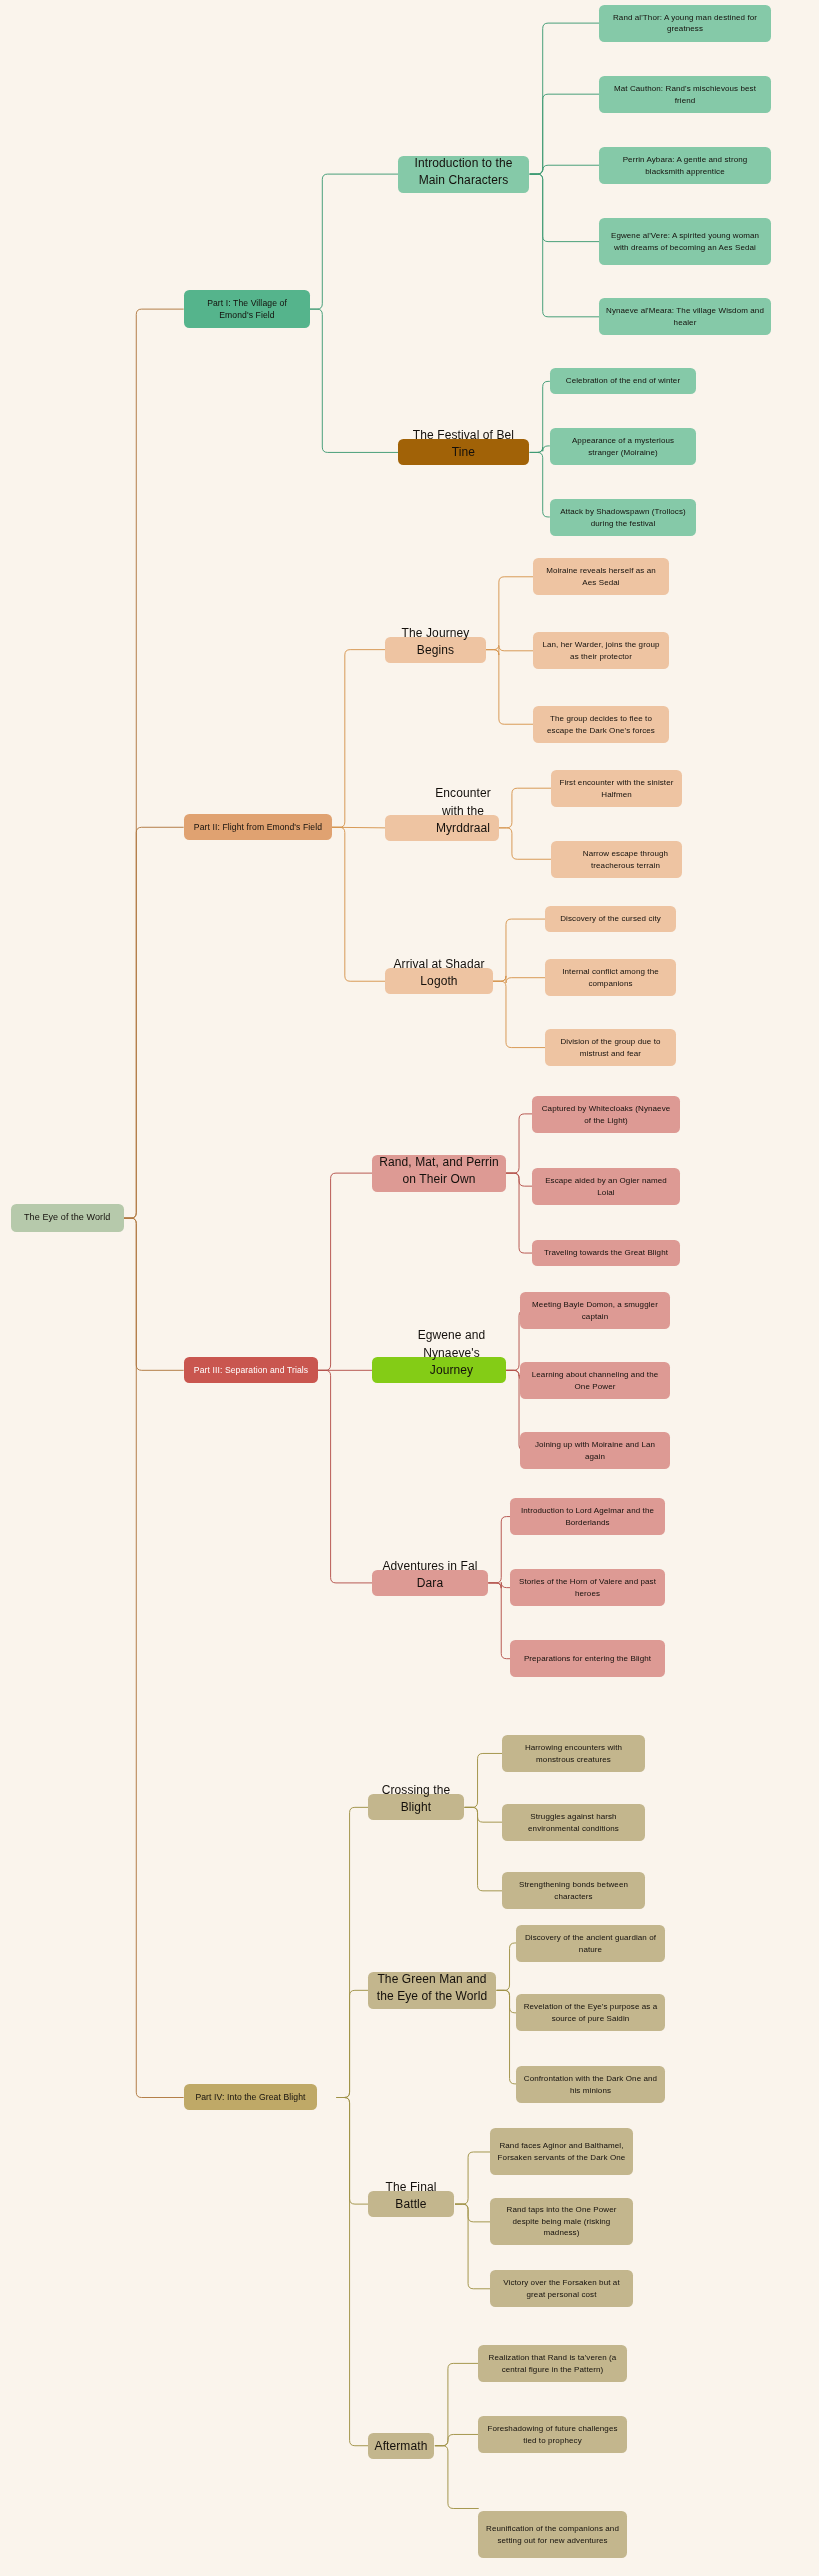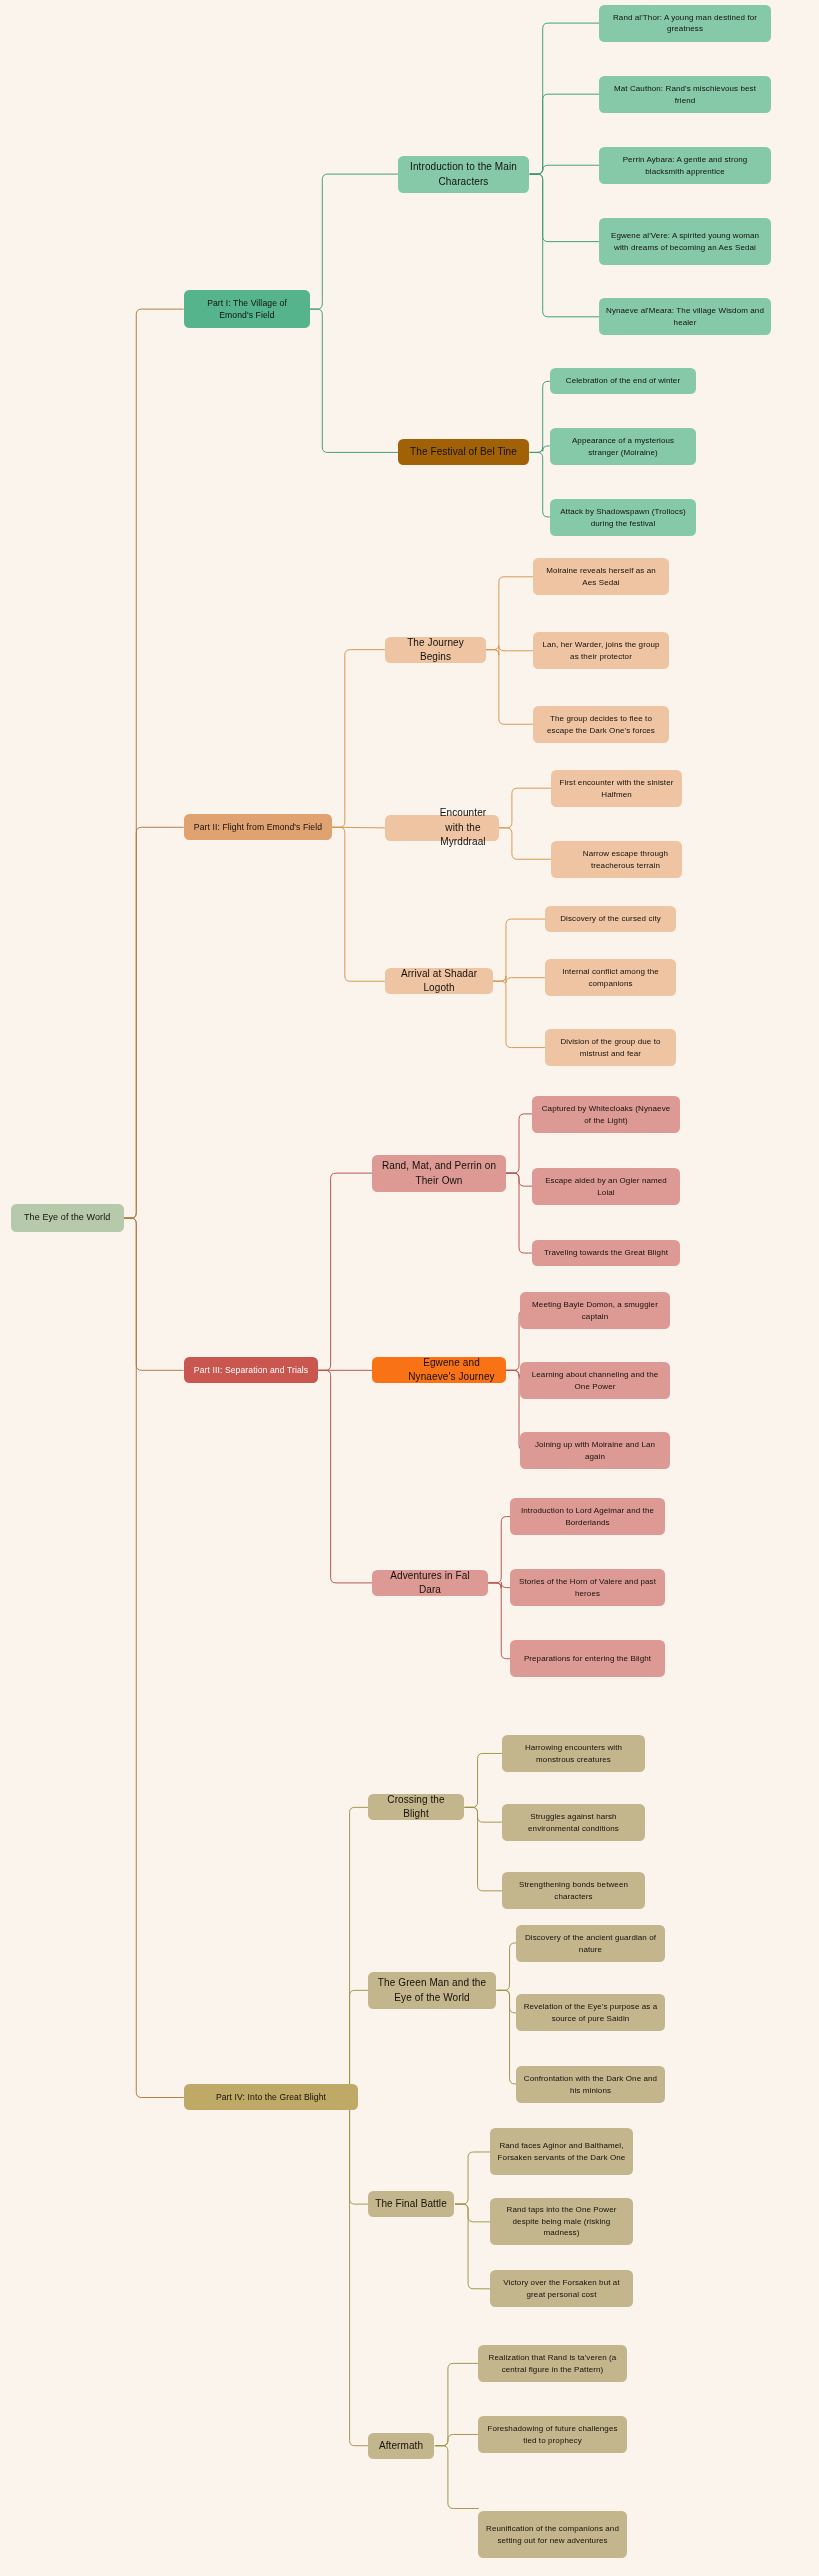--- a/index.html
+++ b/index.html
@@ -37,21 +37,21 @@
     border-radius: 5.3px;
     padding: 3.6px 6px;
     line-height: 1.45;
     color: #14100c;
     letter-spacing: 0.1px;
     -webkit-font-smoothing: antialiased;
   }
   .node span { display: block; width: 100%; }
   .lvl0 { font-size: 9px; }
   .lvl1 { font-size: 8.6px; }
-  .lvl2 { font-size: 10px; }
+  .lvl2 { font-size: 12px; align-items: flex-end; }
   .lvl3 { font-size: 8px; }
 </style>
 </head>
 <body>
 
 <div id="mindmap-canvas">
   <svg class="links" id="link-layer" viewBox="0 0 1384 4350" preserveAspectRatio="none">
       <path d="M 208 2057 L 221 2057 Q 230 2057 230 2048 L 230 531 Q 230 522 239 522 L 310 522" fill="none" stroke="#b07840" stroke-width="1.6"></path>
       <path d="M 522 522 L 535 522 Q 544 522 544 513 L 544 303 Q 544 294 553 294 L 672 294" fill="none" stroke="#3f9a74" stroke-width="1.6"></path>
       <path d="M 894 294 L 907 294 Q 916 294 916 285 L 916 48 Q 916 39 925 39 L 1012 39" fill="none" stroke="#3f9a74" stroke-width="1.6"></path>
@@ -187,21 +187,21 @@
       </div>
       <div class="node lvl3" style="left: 532px; top: 1096px; width: 148px; min-height: 37px; height: 37px; background: rgb(221, 154, 148); color: rgb(20, 16, 12);">
         <span>Captured by Whitecloaks (Nynaeve of the Light)</span>
       </div>
       <div class="node lvl3" style="left: 532px; top: 1168px; width: 148px; min-height: 37px; height: 37px; background: rgb(221, 154, 148); color: rgb(20, 16, 12);">
         <span>Escape aided by an Ogier named Loial</span>
       </div>
       <div class="node lvl3" style="left: 532px; top: 1240px; width: 148px; min-height: 26px; height: 26px; background: rgb(221, 154, 148); color: rgb(20, 16, 12);">
         <span>Traveling towards the Great Blight</span>
       </div>
-      <div class="node lvl2" style="left: 372px; top: 1357px; width: 134px; min-height: 26px; height: 24px; background: #f97316; color: rgb(20, 16, 12); padding-left: 31px;">
+      <div class="node lvl2" style="left: 372px; top: 1357px; width: 134px; min-height: 26px; height: 24px; background: #84cc16; color: rgb(20, 16, 12); padding-left: 31px;">
         <span>Egwene and Nynaeve's Journey</span>
       </div>
       <div class="node lvl3" style="left: 520px; top: 1292px; width: 150px; min-height: 37px; height: 37px; background: rgb(221, 154, 148); color: rgb(20, 16, 12);">
         <span>Meeting Bayle Domon, a smuggler captain</span>
       </div>
       <div class="node lvl3" style="left: 520px; top: 1362px; width: 150px; min-height: 37px; height: 37px; background: rgb(221, 154, 148); color: rgb(20, 16, 12);">
         <span>Learning about channeling and the One Power</span>
       </div>
       <div class="node lvl3" style="left: 520px; top: 1432px; width: 150px; min-height: 37px; height: 37px; background: rgb(221, 154, 148); color: rgb(20, 16, 12);">
         <span>Joining up with Moiraine and Lan again</span>
@@ -211,21 +211,21 @@
       </div>
       <div class="node lvl3" style="left: 510px; top: 1498px; width: 155px; min-height: 37px; height: 37px; background: rgb(221, 154, 148); color: rgb(20, 16, 12);">
         <span>Introduction to Lord Agelmar and the Borderlands</span>
       </div>
       <div class="node lvl3" style="left: 510px; top: 1569px; width: 155px; min-height: 37px; height: 37px; background: rgb(221, 154, 148); color: rgb(20, 16, 12);">
         <span>Stories of the Horn of Valere and past heroes</span>
       </div>
       <div class="node lvl3" style="left: 510px; top: 1640px; width: 155px; min-height: 37px; height: 37px; background: rgb(221, 154, 148); color: rgb(20, 16, 12);">
         <span>Preparations for entering the Blight</span>
       </div>
-      <div class="node lvl1" style="left: 184px; top: 2084px; width: 174px; min-height: 26px; height: 26px; background: rgb(191, 169, 103); color: rgb(20, 16, 12);">
+      <div class="node lvl1" style="left: 184px; top: 2084px; width: 133px; min-height: 26px; height: 26px; background: rgb(191, 169, 103); color: rgb(20, 16, 12);">
         <span>Part IV: Into the Great Blight</span>
       </div>
       <div class="node lvl2" style="left: 368px; top: 1794px; width: 96px; min-height: 26px; height: 26px; background: rgb(195, 182, 141); color: rgb(20, 16, 12);">
         <span>Crossing the Blight</span>
       </div>
       <div class="node lvl3" style="left: 502px; top: 1735px; width: 143px; min-height: 37px; height: 37px; background: rgb(195, 182, 141); color: rgb(20, 16, 12);">
         <span>Harrowing encounters with monstrous creatures</span>
       </div>
       <div class="node lvl3" style="left: 502px; top: 1804px; width: 143px; min-height: 37px; height: 37px; background: rgb(195, 182, 141); color: rgb(20, 16, 12);">
         <span>Struggles against harsh environmental conditions</span>

